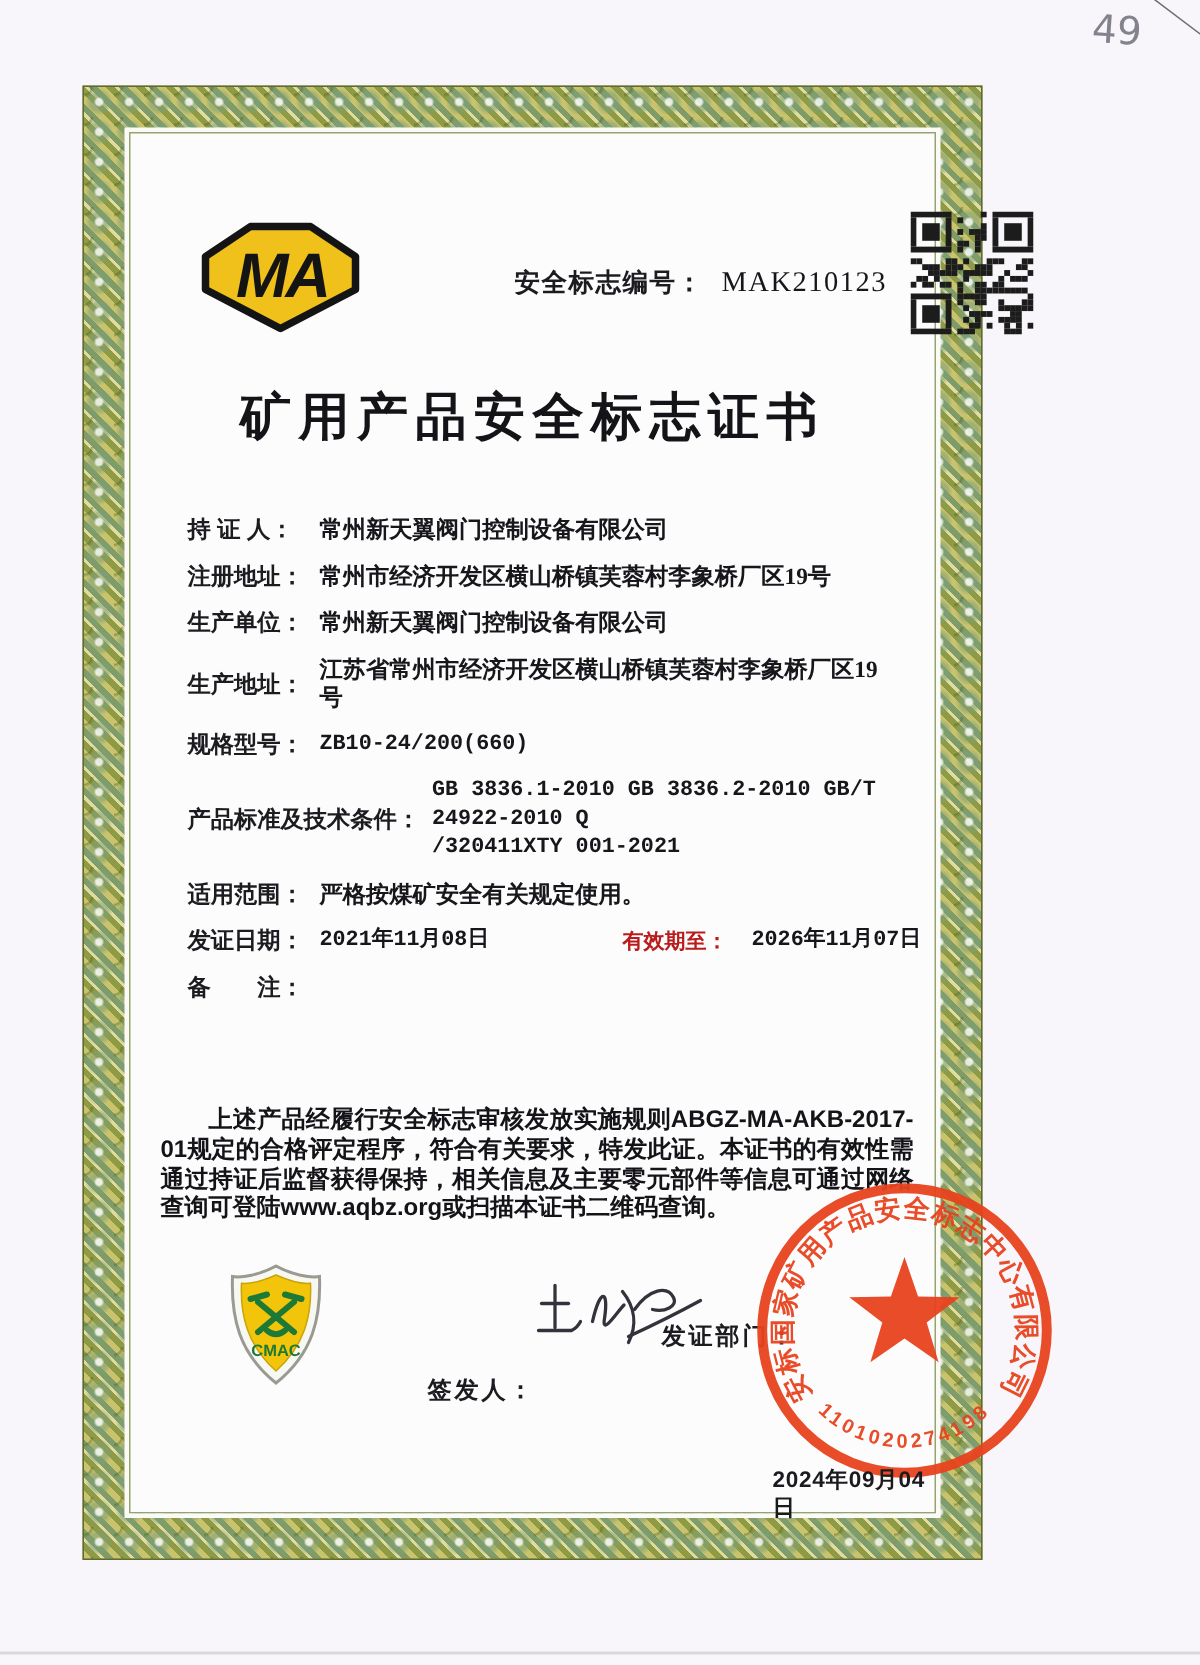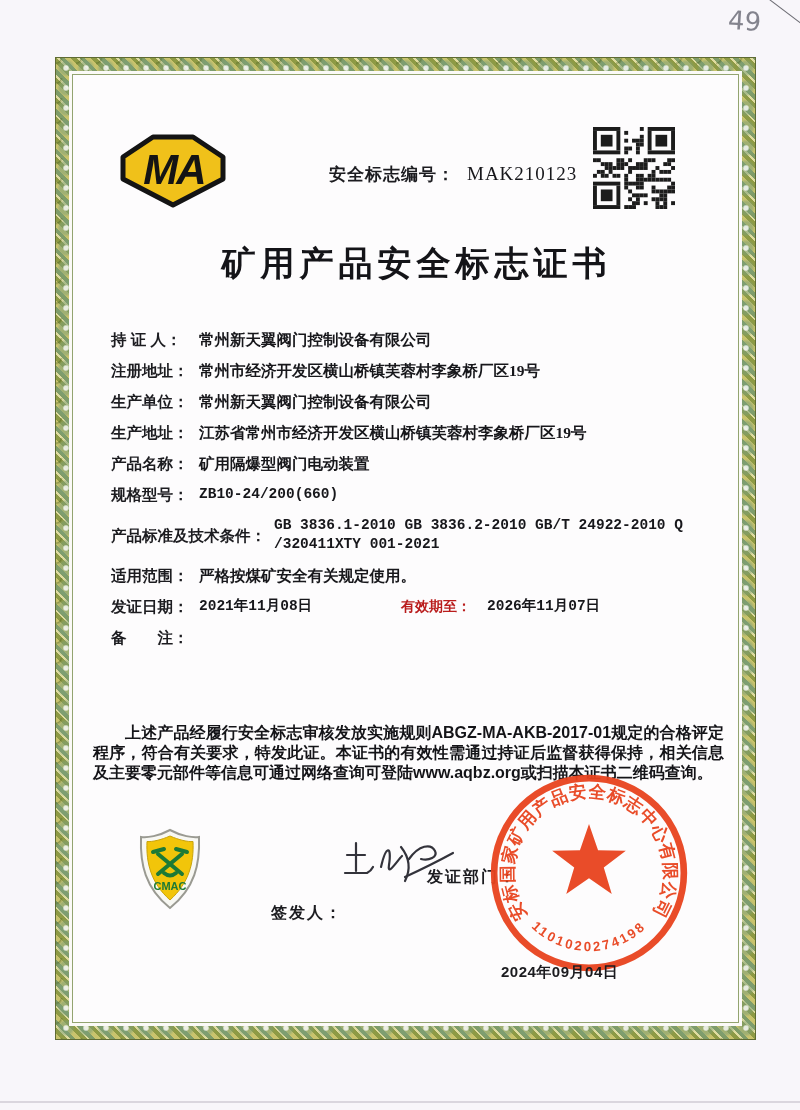--- a/index.html
+++ b/index.html
@@ -6,40 +6,40 @@
   body { width:800px; height:1110px; background:#f6f3f8; font-family:"Liberation Sans", sans-serif; position:relative; overflow:hidden; }
 
   .page { position:absolute; inset:0; background:#f8f6fa; }
   .page::after { content:""; position:absolute; left:0; right:0; bottom:7px; height:2px; background:#dad6de; }
 
   .corner-note { position:absolute; left:728px; top:6px; font-size:26px; color:#83838d;
     font-family:"DejaVu Sans", cursive, sans-serif; transform:rotate(4deg); font-weight:400; }
   .scan-line { position:absolute; left:758px; top:10px; width:52px; height:1px; background:#6b6b72; transform:rotate(37deg); }
 
   
-  .frame { position:absolute; left:55px; top:57px; width:701px; height:983px; padding:16px;
+  .frame { position:absolute; left:55px; top:57px; width:600px; height:983px; padding:30px;
     background-color:#aab05e;
     background-image:
       radial-gradient(circle at 10px 10px, rgba(255,255,255,.8) 2px, rgba(255,255,255,0) 3.5px),
       radial-gradient(circle at 0px 0px, rgba(255,255,255,0) 4px, rgba(70,95,35,.45) 5px, rgba(70,95,35,0) 7px),
       radial-gradient(circle at 10px 10px, rgba(125,160,120,.55) 6px, rgba(125,160,120,0) 9px),
       repeating-linear-gradient(45deg, #c9c36d 0 4px, #8e9a44 4px 8px, #e0dca0 8px 10px, #7f9c68 10px 14px);
     background-size:20px 20px, 20px 20px, 20px 20px, auto;
     border:1px solid #5f6b33;
   }
   .inner { position:relative; width:100%; height:100%; background:#fdfcfd;
     border:1px solid #93a470; outline:3px solid #fbfaf7; }
 
   .ma-logo { position:absolute; left:44px; top:56px; width:112px; height:80px; }
   .cert-no { position:absolute; left:224px; top:88px; white-space:nowrap; }
   .cert-no-label { font-size:17px; font-weight:700; color:#1c1c20; letter-spacing:1px;margin-left:32px; }
   .cert-no-value { font-family:"Liberation Serif", serif; font-size:19px; color:#17171b; margin-left:12px; letter-spacing:1px; }
   .qr { position:absolute; left:520px; top:52px; width:82px; height:82px; }
 
-  .title { position:absolute; top:166px; left:11px; width:100%; text-align:center;
+  .title { position:absolute; top:166px; left:0; width:100%; text-align:center;
     font-size:34px; font-weight:800; color:#141418; letter-spacing:5px; }
 
   .fields { position:absolute; top:255px; left:38px; right:24px; }
   .row { display:flex; align-items:center; line-height:19px; margin-bottom:12px; }
   .f-label { flex:0 0 auto; min-width:80px; margin-right:8px; font-weight:700; font-size:15.5px; color:#1c1c20; white-space:nowrap; }
   .f-value { flex:1 1 auto; font-size:15.5px; font-weight:600; color:#17171b; white-space:pre-wrap;
     font-family:"Liberation Serif", serif; }
   .f-value.latin { font-family:"Liberation Mono", monospace; font-weight:700; font-size:14.5px; letter-spacing:0; }
   .row.pair .f-value { flex:0 0 188px; }
   .f-label2 { font-weight:700; font-size:14px; color:#b91c1c; white-space:nowrap; margin-left:14px; }
@@ -227,24 +227,20 @@
   </div>
           <div class="row">
     <span class="f-label">生产单位：</span>
     <span class="f-value">常州新天翼阀门控制设备有限公司</span>
   </div>
           <div class="row">
     <span class="f-label">生产地址：</span>
     <span class="f-value">江苏省常州市经济开发区横山桥镇芙蓉村李象桥厂区19号</span>
   </div>
           <div class="row">
-    <span class="f-label">产品名称：</span>
-    <span class="f-value">矿用隔爆型阀门电动装置</span>
-  </div>
-          <div class="row">
     <span class="f-label">规格型号：</span>
     <span class="f-value latin">ZB10-24/200(660)</span>
   </div>
           <div class="row">
     <span class="f-label">产品标准及技术条件：</span>
     <span class="f-value latin">GB 3836.1-2010 GB 3836.2-2010 GB/T 24922-2010 Q
 /320411XTY 001-2021</span>
   </div>
           <div class="row">
     <span class="f-label">适用范围：</span>

